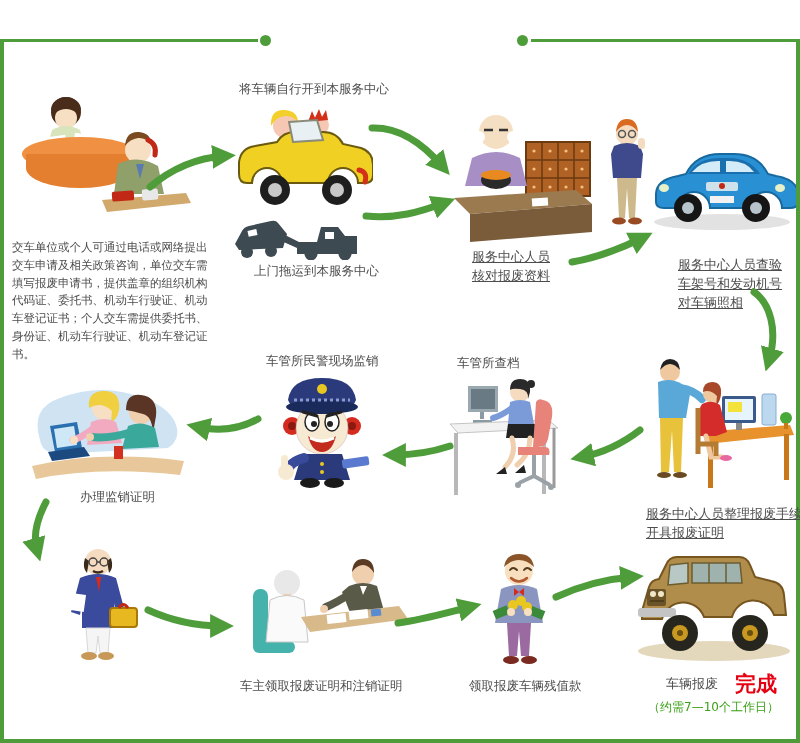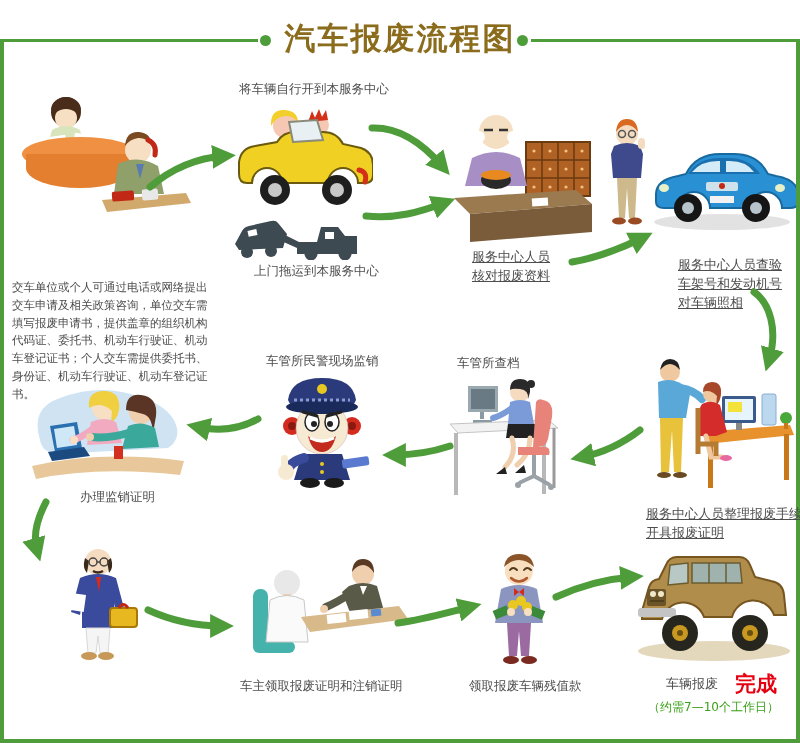--- a/index.html
+++ b/index.html
@@ -34,42 +34,41 @@
 <div id="canvas">
 
   <div class="border" style="left:0;top:39px;width:4px;height:704px;"></div>
   <div class="border" style="right:0;top:39px;width:4px;height:704px;"></div>
   <div class="border" style="left:0;bottom:0;width:800px;height:4px;"></div>
 
   <div class="rule" style="left:0;width:258px;"></div>
   <div class="dot" style="left:260px;"></div>
   <div class="dot" style="left:517px;"></div>
   <div class="rule" style="left:531px;width:269px;"></div>
-  <div class="title">汽车报废流程图</div>
 
   <svg class="abs" style="left:18px;top:88px;" width="175" height="148" viewBox="0 0 175 148">
     <circle cx="48" cy="24" r="15" fill="#4a2c1a"></circle>
     <circle cx="48" cy="30" r="11" fill="#f6dfc2"></circle>
     <path d="M33,22 a15,13 0 0 1 30,0 l-4,3 q-11,-8 -22,0 z" fill="#4a2c1a"></path>
     <path d="M34,42 q14,-8 28,0 l5,18 h-38 z" fill="#d8e4bc"></path>
     <rect x="56" y="46" width="20" height="12" fill="#fff" transform="rotate(8 66 52)"></rect>
     <rect x="30" y="48" width="18" height="10" fill="#fff" transform="rotate(-8 39 53)"></rect>
     <ellipse cx="62" cy="66" rx="58" ry="17" fill="#f09043"></ellipse>
     <path d="M8,66 h108 v14 a54,20 0 0 1 -108,0 z" fill="#e47f2f"></path>
     <circle cx="120" cy="62" r="13" fill="#f6dfc2"></circle>
     <path d="M107,58 q1,-15 14,-14 q12,1 12,12 q-6,-7 -13,-6 q-8,1 -13,8 z" fill="#7a4a20"></path>
     <path d="M130,52 q9,4 7,15" stroke="#c22816" stroke-width="5" fill="none" stroke-linecap="round"></path>
     <path d="M100,76 q20,-10 40,2 l6,28 h-50 z" fill="#8fa06b"></path>
     <path d="M118,76 l4,15 l4,-15 z" fill="#5a7ab0"></path>
     <path d="M84,112 l84,-7 5,10 -84,9 z" fill="#d2a96c"></path>
     <rect x="94" y="103" width="22" height="10" rx="2" fill="#c22816" transform="rotate(-4 105 108)"></rect>
     <rect x="124" y="101" width="16" height="11" rx="2" fill="#e8e8e8" transform="rotate(-4 132 106)"></rect>
   </svg>
 
-  <div class="para" style="left:12px;top:239px;width:203px;margin-top:40px;">交车单位或个人可通过电话或网络提出交车申请及相关政策咨询，单位交车需填写报废申请书，提供盖章的组织机构代码证、委托书、机动车行驶证、机动车登记证书；个人交车需提供委托书、身份证、机动车行驶证、机动车登记证书。</div>
+  <div class="para" style="left:12px;top:239px;width:203px;">交车单位或个人可通过电话或网络提出交车申请及相关政策咨询，单位交车需填写报废申请书，提供盖章的组织机构代码证、委托书、机动车行驶证、机动车登记证书；个人交车需提供委托书、身份证、机动车行驶证、机动车登记证书。</div>
 
   <div class="lbl" style="left:239px;top:79px;">将车辆自行开到本服务中心</div>
 
   <svg class="abs" style="left:233px;top:98px;" width="140" height="118" viewBox="0 0 140 118">
     <circle cx="52" cy="28" r="12" fill="#f6c8b4"></circle>
     <path d="M38,28 q-1,-17 14,-16 q13,1 13,13 q-5,-8 -13,-7 q-9,1 -14,10 z" fill="#f2cf2a"></path>
     <circle cx="86" cy="27" r="10" fill="#f6c8b4"></circle>
     <path d="M75,24 l4,-11 3,7 4,-9 3,8 4,-7 2,10 z" fill="#d23018"></path>
     <rect x="77" y="35" width="18" height="12" fill="#3a9a4a"></rect>
     <path d="M6,64 q2,-14 16,-16 l22,-4 q6,-10 18,-10 h28 q14,0 20,12 l18,4 q12,4 12,17 v10 q0,8 -8,8 h-7 a15,15 0 0 0 -30,0 h-46 a15,15 0 0 0 -30,0 h-5 q-8,0 -8,-9 z" fill="#f0d022" stroke="#6a5a10" stroke-width="2"></path>

